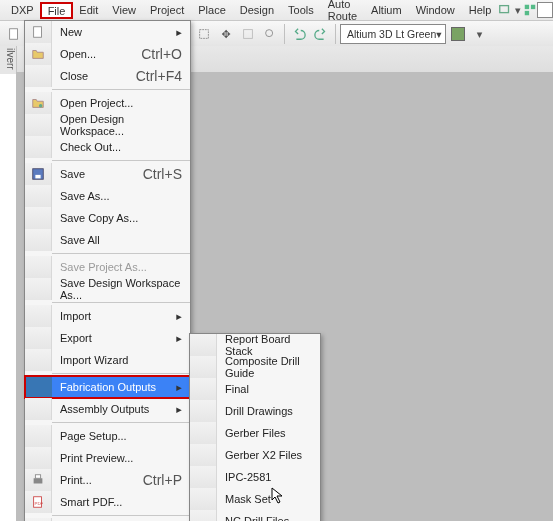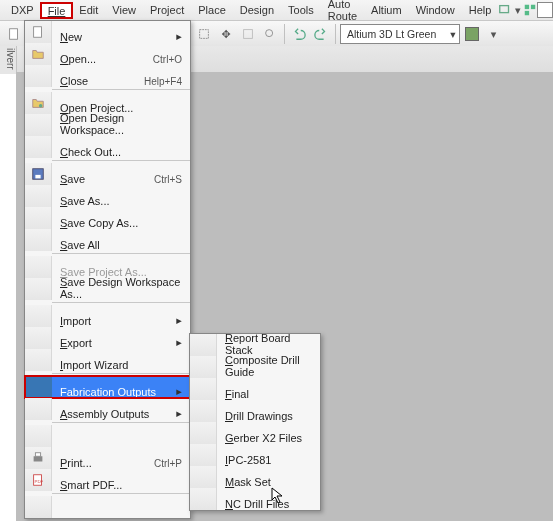--- a/index.html
+++ b/index.html
@@ -6,41 +6,41 @@
 .window{width:553px;height:521px;position:relative}
 .menubar{display:flex;align-items:center;height:20px;background:linear-gradient(#f5f5f5,#e8e8e8);border-bottom:1px solid #c8c8c8;gap:0;padding-left:4px}
 .menubar .m{padding:2px 7px;color:#333;cursor:default}
 .menubar .m.first{color:#333}
 .menubar .m.open{background:#fff;border:1px solid #888;border-bottom:0;padding:1px 6px}
 .hl-red{outline:2px solid #c00;outline-offset:-1px}
 .toolbar{display:flex;align-items:center;height:26px;background:linear-gradient(#f8f8f8,#e4e4e4);border-bottom:1px solid #bcbcbc;gap:2px;padding:0 4px}
 .tbtn{width:20px;height:20px;display:flex;align-items:center;justify-content:center;color:#555}
 .tbtn svg{width:14px;height:14px}
 .tsep{width:1px;height:20px;background:#c0c0c0;margin:0 2px}
-.combo{height:18px;border:1px solid #888;background:#fff;display:flex;align-items:center;padding:0 3px 0 6px;font-size:10.5px;gap:14px}
+.combo{height:18px;border:1px solid #888;background:#fff;display:flex;align-items:center;padding:0 3px 0 6px;font-size:10.5px;}
 .combo .cv{color:#333}
 .combo .arrow{color:#444}
 .leftpane{position:absolute;left:0;top:46px;width:16px;height:26px;background:#e6e6e6;border-right:1px solid #c4c4c4;writing-mode:vertical-rl;font-size:10px;color:#555;padding-top:2px}
 .client{position:absolute;left:16px;top:72px;right:0;bottom:0;background:#bdbdbd}
 .header-grey{position:absolute;left:16px;top:46px;right:0;height:26px;background:linear-gradient(#e8e8e8,#dedede);border-bottom:1px solid #bcbcbc}
 .menu{position:absolute;background:#f6f6f6;border:1px solid #868686;box-shadow:2px 2px 4px rgba(0,0,0,.25)}
-.menu .row{display:flex;align-items:flex-end;height:22px;position:relative}
+.menu .row{display:flex;align-items:center;height:22px;position:relative}
 .menu .ic{width:26px;height:22px;display:flex;align-items:center;justify-content:center;background:linear-gradient(#f2f2f2,#e6e6e6);border-right:1px solid #d8d8d8;color:#666}
 .menu .ic svg{width:14px;height:14px}
 .menu .lbl{flex:1;padding:0 8px;color:#222}
 .menu .lbl.gray{color:#9a9a9a}
-.menu .sc{padding-right:8px;color:#555;font-size:10px}
+.menu .sc{padding-right:8px;color:#555;font-size:14px}
 .menu .sub{width:14px;text-align:center;color:#333;padding-right:4px}
 .menu .sep{height:1px;background:#c8c8c8;margin:2px 0 2px 27px}
 .menu .row.hi .lbl,.menu .row.hi .sc{color:#fff}
 .menu .row.hi{background:#3b82f6}
 .menu .row.hi .ic{background:#3876b4;border-right-color:#3876b4}
 .m1{left:24px;top:20px;width:165px}
 .m2{left:189px;top:333px;width:130px}
-.und{text-decoration:underline}
+.und{}
 .swatch{width:12px;height:12px;background:#7aa364;border:1px solid #666}
 .tgrid{width:14px;height:14px;border:1px solid #888;background:linear-gradient(#fff,#fff) padding-box,repeating-linear-gradient(0deg,#888 0 1px,transparent 1px 4px),repeating-linear-gradient(90deg,#888 0 1px,transparent 1px 4px)}
 .cursor{position:absolute;width:14px;height:18px;pointer-events:none}
 </style>
 </head>
 <body>
 <div class="window">
 
 <div class="menubar">
   <span class="m first">DXP</span>
@@ -176,21 +176,21 @@
           <svg viewBox="0 0 16 16">
             <path d="M2 4h4l1 2h7v7H2z" fill="#e8c96a" stroke="#a88"></path>
           </svg>
         </div>
         <div class="lbl"><span class="und">O</span>pen...</div>
         <div class="sc">Ctrl+O</div>
       </div>
       <div class="row">
         <div class="ic"></div>
         <div class="lbl"><span class="und">C</span>lose</div>
-        <div class="sc">Help+F4</div>
+        <div class="sc">Ctrl+F4</div>
       </div>
       <div class="sep"></div>
       <div class="row">
         <div class="ic">
           <svg viewBox="0 0 16 16">
             <path d="M2 4h4l1 2h7v7H2z" fill="#e8c96a" stroke="#a88"></path>
             <circle cx="11" cy="11" r="2" fill="#6a8"></circle>
           </svg>
         </div>
         <div class="lbl"><span class="und">O</span>pen Project...</div>
@@ -257,20 +257,25 @@
         <div class="sub">▸</div>
       </div>
       <div class="row">
         <div class="ic"></div>
         <div class="lbl"><span class="und">A</span>ssembly Outputs</div>
         <div class="sub">▸</div>
       </div>
       <div class="sep"></div>
       <div class="row">
         <div class="ic"></div>
+        <div class="lbl"><span class="und">P</span>age Setup...</div>
+      </div>
+      <div class="row">
+        <div class="ic"></div>
+        <div class="lbl"><span class="und">P</span>rint Preview...</div>
       </div>
       <div class="row">
         <div class="ic">
           <svg viewBox="0 0 16 16">
             <rect x="3" y="6" width="10" height="6" fill="#888"></rect>
             <rect x="5" y="2" width="6" height="4" fill="#fff" stroke="#888"></rect>
           </svg>
         </div>
         <div class="lbl"><span class="und">P</span>rint...</div>
         <div class="sc">Ctrl+P</div>
@@ -299,20 +304,24 @@
         <div class="ic"></div>
         <div class="lbl"><span class="und">C</span>omposite Drill Guide</div>
       </div>
       <div class="row">
         <div class="ic"></div>
         <div class="lbl"><span class="und">F</span>inal</div>
       </div>
       <div class="row">
         <div class="ic"></div>
         <div class="lbl"><span class="und">D</span>rill Drawings</div>
+      </div>
+      <div class="row">
+        <div class="ic"></div>
+        <div class="lbl"><span class="und">G</span>erber Files</div>
       </div>
       <div class="row">
         <div class="ic"></div>
         <div class="lbl"><span class="und">G</span>erber X2 Files</div>
       </div>
       <div class="row">
         <div class="ic"></div>
         <div class="lbl"><span class="und">I</span>PC-2581</div>
       </div>
       <div class="row">

